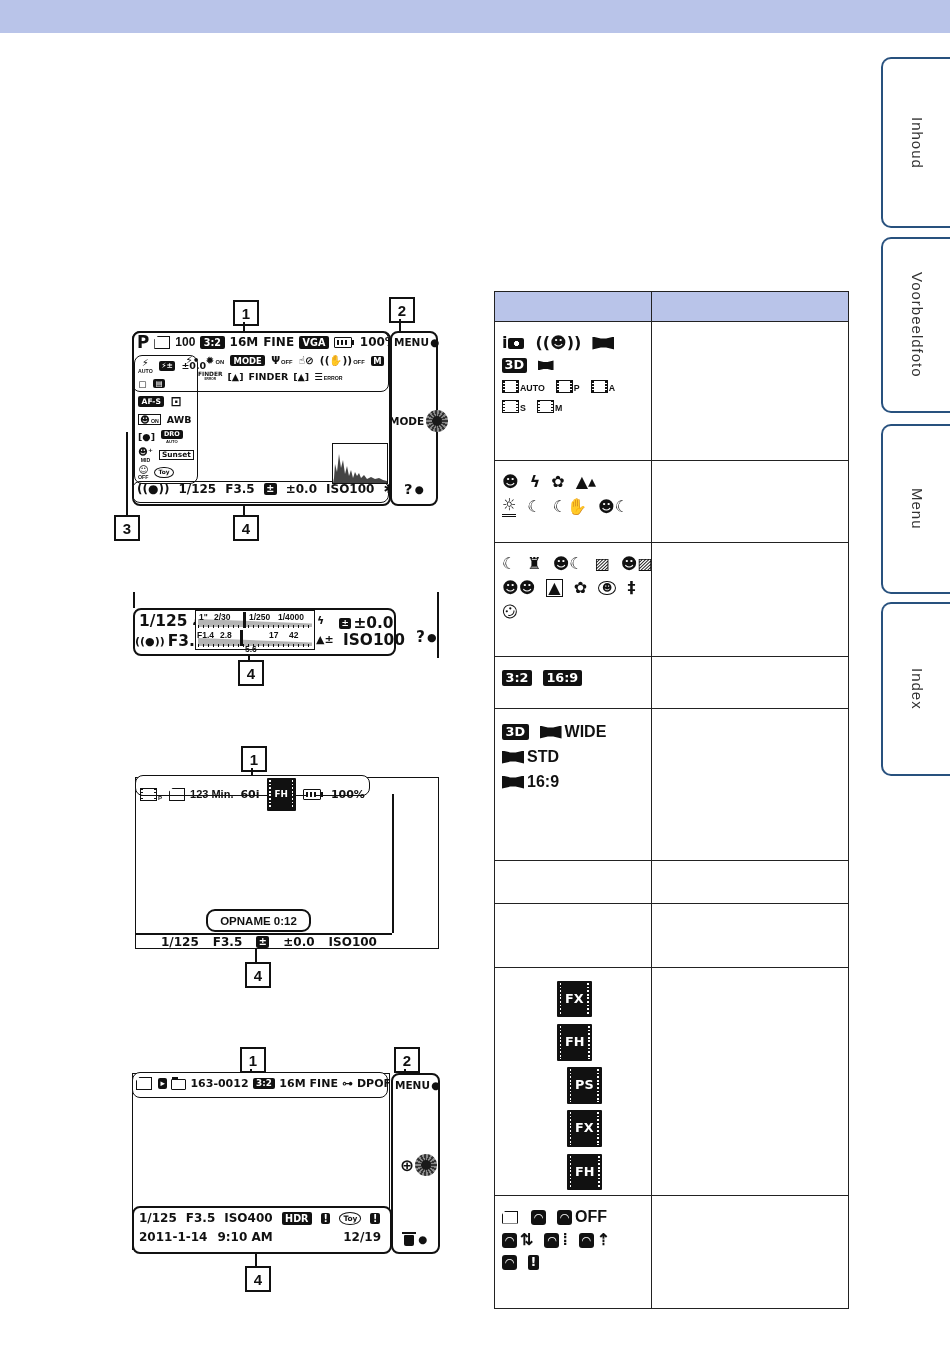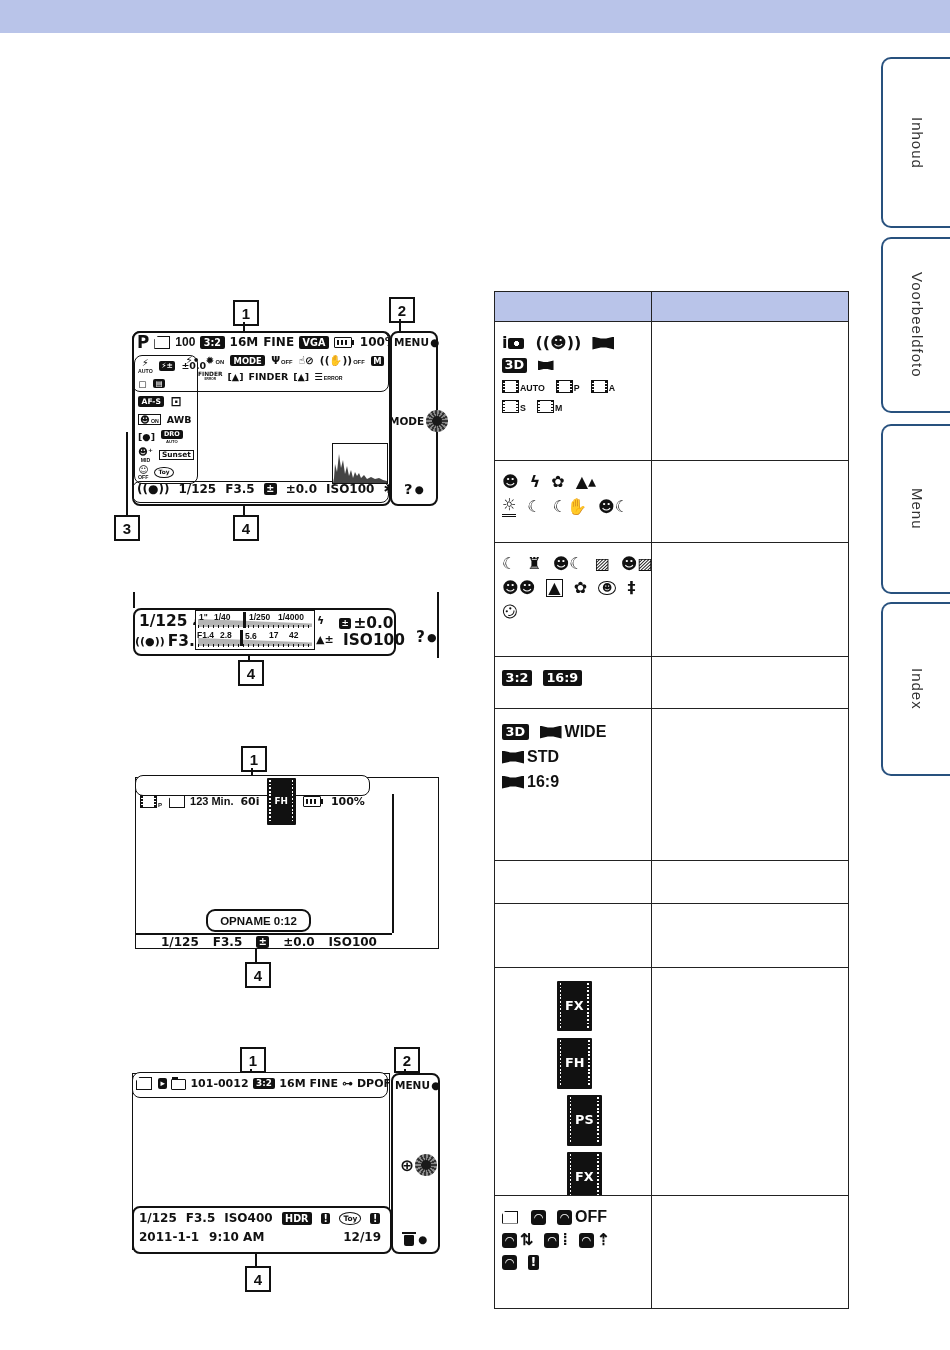--- a/index.html
+++ b/index.html
@@ -51,21 +51,21 @@
       background:repeating-linear-gradient(90deg,#111 0 2px,#fff 2px 4px);background-size:65% 55%;
       background-position:2px center;background-repeat:no-repeat}
   .batt::after{content:"";display:inline-block;width:2px;height:5px;background:#111;margin-right:1px}
   .movf::before{content:"";display:inline-block;width:15px;height:11px;border:1.6px solid #111;
       background-image:repeating-linear-gradient(#111 0 1.5px,transparent 1.5px 3px),
                        repeating-linear-gradient(#111 0 1.5px,transparent 1.5px 3px);
       background-size:2px 100%,2px 100%;background-position:left center,right center;background-repeat:no-repeat}
   .pano::before{content:"";display:inline-block;width:22px;height:13px;background:#111;
       clip-path:polygon(0 0,38% 15%,62% 15%,100% 0,100% 100%,62% 85%,38% 85%,0 100%)}
   .pano.sm::before{width:16px;height:10px}
-  .film{background:#111;color:#fff;position:relative;padding:19px 8px;font-size:0.8em;border-radius:1px}
+  .film{background:#111;color:#fff;position:relative;padding:12px 8px;font-size:0.8em;border-radius:1px}
   .film .g{color:#fff}
   .film::before,.film::after{content:"";position:absolute;top:2px;bottom:2px;width:1.8px;
       background:repeating-linear-gradient(#fff 0 1.8px,transparent 1.8px 3.6px)}
   .film::before{left:2.5px}.film::after{right:2.5px}
   .efi::before{content:"◠";display:inline-flex;align-items:center;justify-content:center;width:15px;height:15px;
       background:#111;color:#fff;border-radius:3px;font-size:11px;font-family:"DejaVu Sans",sans-serif}
   .dial{width:22px;height:22px;border-radius:50%;background:repeating-conic-gradient(#888 0 12deg,#333 12deg 24deg);
       position:relative;display:inline-block}
   .dial::after{content:"";position:absolute;inset:6px;border-radius:50%;background:#1a1a1a}
   .folder{position:relative}
@@ -360,29 +360,29 @@
       <span class="ic txt lg">
         <span class="g">F3.5</span>
       </span>
       <span class="ic">
         <span class="g">▲±</span>
       </span>
     </div>
   <div class="scalebox" style="left:64px;top:18px;width:118px;height:38px">
     <div class="wedge" style="left:2px;right:2px;top:8px;height:8px"></div>
     <span class="slab" style="left:3px;top:1px">1"</span>
-    <span class="slab" style="left:18px;top:1px">1/40</span>
+    <span class="slab" style="left:18px;top:1px">2/30</span>
     <span class="slab" style="left:53px;top:1px">1/250</span>
     <span class="slab" style="left:82px;top:1px">1/4000</span>
     <div class="cur" style="left:47px;top:1px;height:16px"></div>
     <div class="ticks" style="left:2px;right:2px;top:14px"></div>
     <div class="wedge" style="left:2px;right:2px;top:27px;height:8px"></div>
     <span class="slab" style="left:1px;top:19px">F1.4</span>
     <span class="slab" style="left:24px;top:19px">2.8</span>
-    <span class="slab" style="left:49px;top:20px">5.6</span>
+    <span class="slab" style="left:49px;top:33px">5.6</span>
     <span class="slab" style="left:73px;top:19px">17</span>
     <span class="slab" style="left:93px;top:19px">42</span>
     <div class="cur" style="left:44px;top:19px;height:16px"></div>
     <div class="ticks" style="left:2px;right:2px;top:33px"></div>
   </div>
   <div class="run" style="left:186px;top:23px;font-size:11px">
       <span class="ic">
         <span class="g">ϟ</span>
       </span>
     </div>
@@ -462,21 +462,21 @@
 <div class="abs" style="left:132px;top:1072px;width:306px;height:180px">
   <div class="rect" style="left:0;top:1px;width:256px;height:175px;background:#fff"></div>
   <div class="obox2" style="left:0;top:0;width:254px;height:24px;background:#fff"></div>
   <div class="run" style="left:4px;top:5px;gap:4px;font-size:11px">
       <span class="ic scard"></span>
       <span class="ic bdg sq">
         <span class="g">▸</span>
       </span>
       <span class="ic folder"></span>
       <span class="ic txt">
-        <span class="g">101-0012</span>
+        <span class="g">163-0012</span>
       </span>
       <span class="ic bdg">
         <span class="g">3:2</span>
       </span>
       <span class="ic txt">
         <span class="g">16M</span>
       </span>
       <span class="ic txt">
         <span class="g">FINE</span>
       </span>
@@ -507,21 +507,21 @@
       </span>
       <span class="ic oval">
         <span class="g">Toy</span>
       </span>
       <span class="ic bdg sq">
         <span class="g">!</span>
       </span>
     </div>
   <div class="run" style="left:7px;top:159px;width:242px;gap:10px;font-size:12px">
       <span class="ic txt">
-        <span class="g">2011-1-1</span>
+        <span class="g">2011-1-14</span>
       </span>
       <span class="ic txt">
         <span class="g">9:10 AM</span>
       </span>
       <span class="ic grow"></span>
       <span class="ic txt">
         <span class="g">12/19</span>
       </span>
     </div>
   <div class="obox" style="left:259px;top:1px;width:45px;height:177px"></div>

